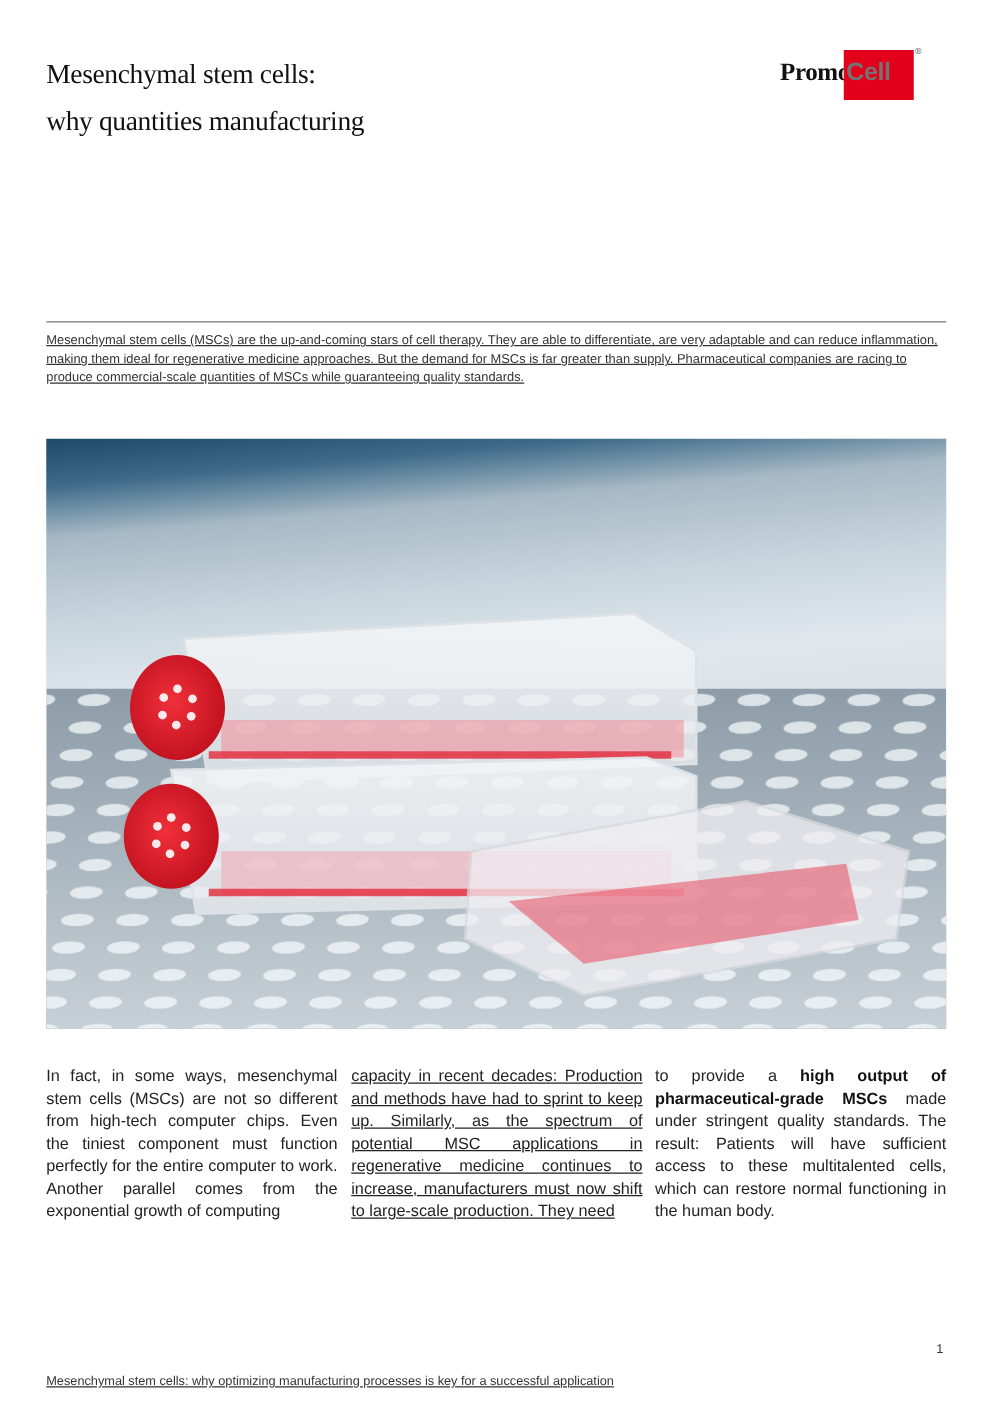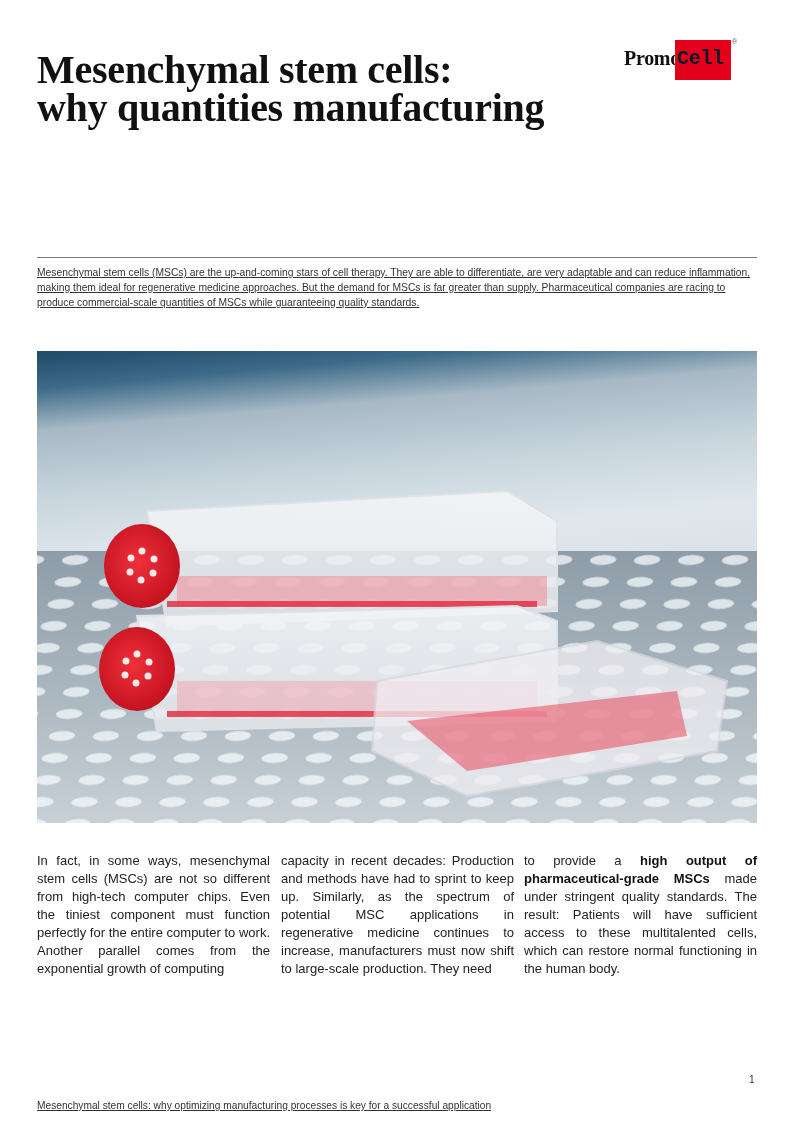--- a/index.html
+++ b/index.html
@@ -1,41 +1,41 @@
 <!DOCTYPE html>
 <html><head>
 <meta charset="utf-8">
 <style>
   html, body { margin: 0; padding: 0; }
   body {
     width: 794px; height: 1123px; background: #ffffff; position: relative; overflow: hidden;
     font-family: "Liberation Sans", "DejaVu Sans", sans-serif; color: #1e1e1e;
   }
   .title {
-    position: absolute; left: 37px; top: 51px; width: 520px;
+    position: absolute; left: 37px; top: 40px; width: 520px;
     font-family: "Liberation Serif", "DejaVu Serif", serif;
-    font-size: 40px; line-height: 38px; font-weight: bold; color: #111;
+    font-size: 22px; line-height: 38px; font-weight: normal; color: #111;
     margin: 0; letter-spacing: -0.3px;
   }
   .title span { display: block; }
   .logo {
     position: absolute; left: 624px; top: 40px; height: 36px; width: 132px;
   }
   .logo .promo {
     position: absolute; left: 0; top: 7px;
     font-family: "Liberation Serif", "DejaVu Serif", serif;
     font-weight: bold; font-size: 20px; color: #111; letter-spacing: -0.3px;
   }
   .logo .cell-box {
     position: absolute; left: 51px; top: 0px; width: 56px; height: 40px; background: #e2001a;
   }
   .logo .cell {
     position: absolute; left: 53px; top: 7px;
-    font-family: Liberation Mono, monospace;
-    font-weight: bold; font-size: 20px; color: #0f172a; letter-spacing: -0.3px;
+    font-family: Liberation Sans, sans-serif;
+    font-weight: bold; font-size: 20px; color: #737373; letter-spacing: -0.3px;
   }
   .logo .reg {
     position: absolute; left: 108px; top: -2px; font-size: 7px; color: #555;
   }
   .divider {
     position: absolute; left: 37px; top: 257px; width: 720px; height: 1px; background: #7a7a7a;
   }
   .intro {
     position: absolute; left: 37px; top: 265px; width: 725px;
     font-size: 10.3px; line-height: 15px; color: #333; margin: 0; text-decoration: underline;
@@ -46,21 +46,21 @@
   }
   .body-cols {
     position: absolute; left: 37px; top: 852px; width: 720px; height: 130px;
   }
   .col {
     position: absolute; top: 0; width: 233px;
     font-size: 13px; line-height: 18px; color: #222; text-align: justify; margin: 0;
   }
   .col b { font-weight: bold; color: #111; }
   .col1 { left: 0; }
-  .col2 { left: 244px; }
+  .col2 { left: 244px; text-decoration: underline; }
   .col3 { left: 487px; }
   .footer-text {
     position: absolute; left: 37px; top: 1100px; font-size: 10.2px; color: #333; text-decoration: underline;
   }
   .page-num {
     position: absolute; left: 749px; top: 1074px; font-size: 10.2px; color: #333;
   }
 </style>
 </head>
 <body>

